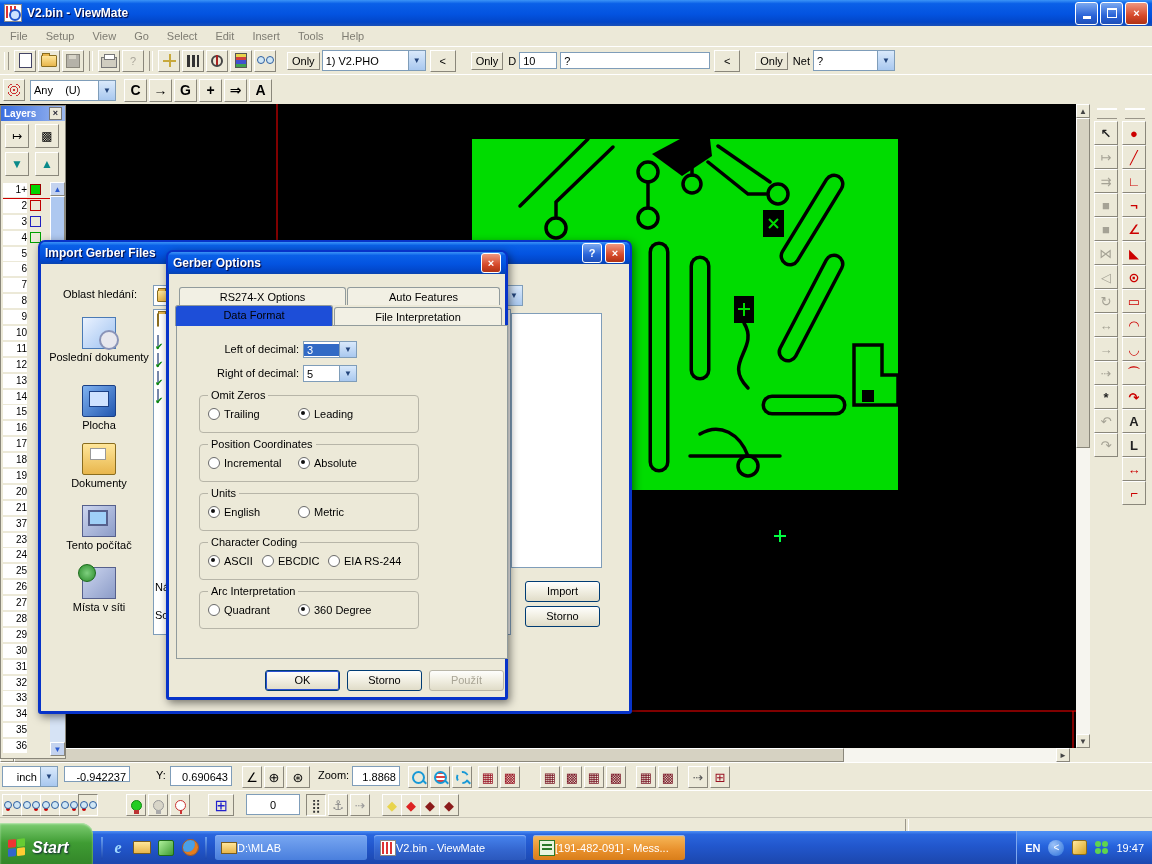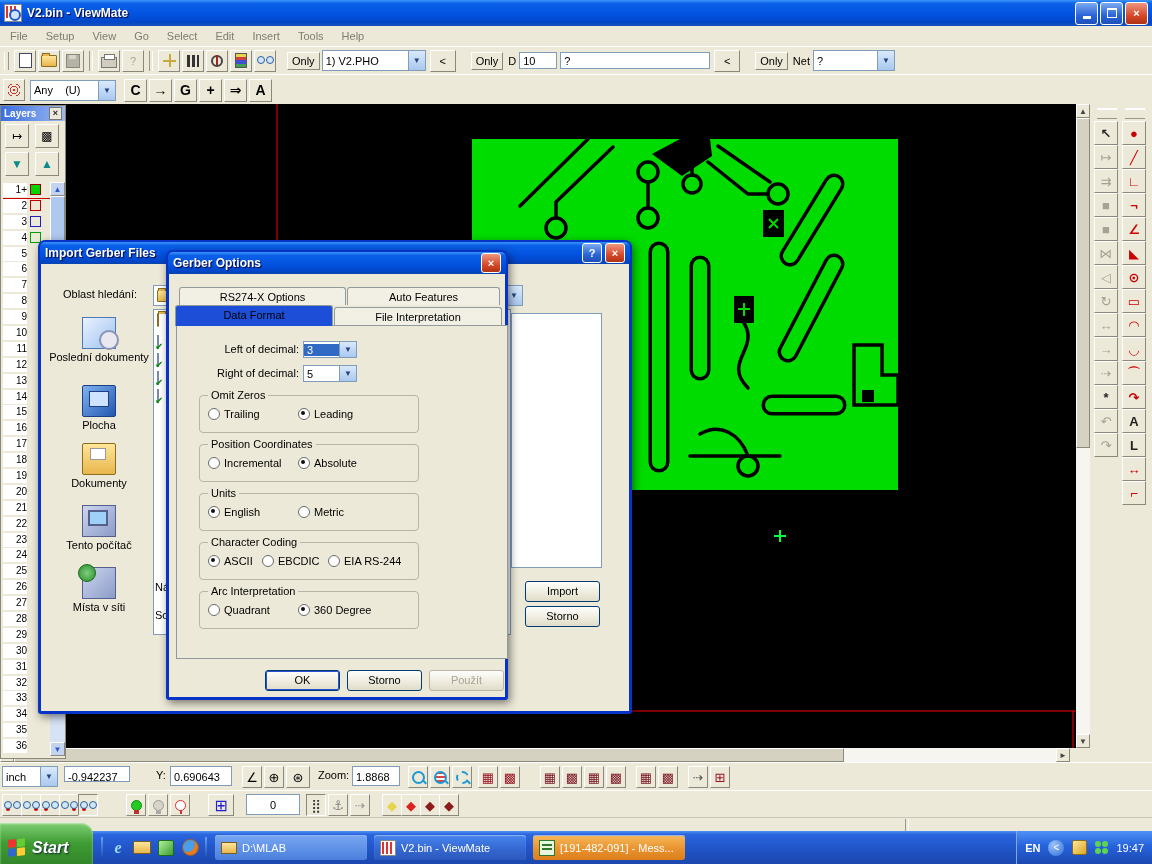--- a/index.html
+++ b/index.html
@@ -140,21 +140,21 @@
   .declbl{position:absolute;width:125px;text-align:right;line-height:17px;}
   .deccombo{position:absolute;width:54px;height:17px;}
   .hl{background:#316ac5;color:#fff;}
   .group{position:absolute;left:30px;width:218px;height:36px;border:1px solid #b7b5a8;border-radius:4px;}
   .glabel{position:absolute;top:-7px;left:8px;background:#ece9d8;padding:0 3px;}
   .radio{position:absolute;top:12px;display:flex;align-items:center;gap:4px;}
   .rb{width:10px;height:10px;border:1px solid #6a6a6a;border-radius:50%;background:#fff;position:relative;flex:none;}
   .rb.on::after{content:"";position:absolute;left:2px;top:2px;width:4px;height:4px;border-radius:50%;background:#111;}
   
   .status{position:absolute;left:0;width:1152px;background:#ece9d8;border-top:1px solid #fff;}
-  .s1{top:762px;height:28px;} .s2{top:790px;height:27px;}
+  .s1{top:762px;height:28px;text-align:right;} .s2{top:790px;height:27px;}
   .sitem{position:absolute;top:3px;}
   .sbtn{position:absolute;top:3px;width:20px;height:22px;background:#ece9d8;border:1px solid;border-color:#fff #8a877b #8a877b #fff;
     display:flex;align-items:center;justify-content:center;box-sizing:border-box;font-size:13px;}
   .sbtn.pressed{border-color:#8a877b #fff #fff #8a877b;}
   .strip{position:absolute;left:0;top:817px;width:1152px;height:14px;background:#ece9d8;border-top:1px solid #c9c6b8;}
   .strip .div{position:absolute;left:905px;top:1px;width:2px;height:12px;border-left:1px solid #9a968a;border-right:1px solid #fff;}
   
   .taskbar{position:absolute;left:0;top:831px;width:1152px;height:33px;
     background:linear-gradient(180deg,#4f91f5 0%,#2a66de 10%,#2257cd 45%,#1c48b0 95%);display:flex;align-items:center;}
   .startbtn{width:93px;height:50px;border-radius:0 12px 12px 0;display:flex;align-items:center;gap:6px;padding-left:8px;box-sizing:border-box;
@@ -164,21 +164,21 @@
   .flag i{border-radius:1px;}
   .flag i:nth-child(1){background:#e33;} .flag i:nth-child(2){background:#6c3;}
   .flag i:nth-child(3){background:#36c;} .flag i:nth-child(4){background:#fc3;}
   .ql{display:flex;align-items:center;gap:6px;margin:0 8px;}
   .qlsep{width:2px;height:22px;background:linear-gradient(180deg,#6aa0f0,#1c48b0);}
   .qicon{width:18px;height:18px;display:flex;align-items:center;justify-content:center;}
   .ie{color:#9fd8ff;font-size:16px;font-style:italic;font-weight:bold;font-family:"Liberation Serif",serif;}
   .qfold{width:16px;height:11px;background:linear-gradient(180deg,#ffe69a,#e8b64c);border:1px solid #7a5d1f;border-radius:1px;}
   .qbook{width:14px;height:14px;background:linear-gradient(135deg,#aef09a,#3f9c33);border:1px solid #1e6b18;border-radius:2px;}
   .qff{width:15px;height:15px;border-radius:50%;background:radial-gradient(circle at 35% 35%,#4aa0e8 40%,#1d5fae);border:1px solid #b85a10;box-shadow:inset -3px -3px 0 #e87b1a;}
-  .task{height:25px;border-radius:3px;display:flex;align-items:center;gap:5px;padding:0 6px;margin-right:7px;color:#fff;width:152px;box-sizing:border-box;
+  .task{height:25px;border-radius:3px;display:flex;align-items:center;padding:0 6px;margin-right:7px;color:#fff;width:152px;box-sizing:border-box;
     background:linear-gradient(180deg,#4785ef,#3466cf 60%,#2b58bd);box-shadow:inset 0 1px 1px #8fb4f5;white-space:nowrap;overflow:hidden;}
   .task.active{background:linear-gradient(180deg,#78a7f2,#4a7fdd);}
   .task.alert{background:linear-gradient(180deg,#f7b95a,#e8902c 60%,#d97e1a);}
   .ticon{width:14px;height:14px;flex:none;}
   .ticon.fold{background:linear-gradient(180deg,#ffe69a,#e8b64c);border:1px solid #7a5d1f;height:10px;}
   .ticon.app{background:#fff;border:1px solid #888;position:relative;}
   .ticon.app::before{content:"";position:absolute;inset:1px;background:repeating-linear-gradient(90deg,#d33 0 2px,#fff 2px 4px);}
   .ticon.msg{background:#e8f5e0;border:1px solid #2a7a2a;position:relative;}
   .ticon.msg::before{content:"";position:absolute;left:2px;top:3px;right:2px;height:2px;background:#2a7a2a;box-shadow:0 4px 0 #2a7a2a;}
   .tray{margin-left:auto;height:33px;display:flex;align-items:center;gap:8px;padding:0 8px;
@@ -488,21 +488,21 @@
           </div>
           <div class="layer-row">
             <span class="layer-num">20</span>
             <span class="layer-sw"></span>
           </div>
           <div class="layer-row">
             <span class="layer-num">21</span>
             <span class="layer-sw"></span>
           </div>
           <div class="layer-row">
-            <span class="layer-num">22</span>
+            <span class="layer-num">37</span>
             <span class="layer-sw"></span>
           </div>
           <div class="layer-row">
             <span class="layer-num">23</span>
             <span class="layer-sw"></span>
           </div>
           <div class="layer-row">
             <span class="layer-num">24</span>
             <span class="layer-sw"></span>
           </div>

